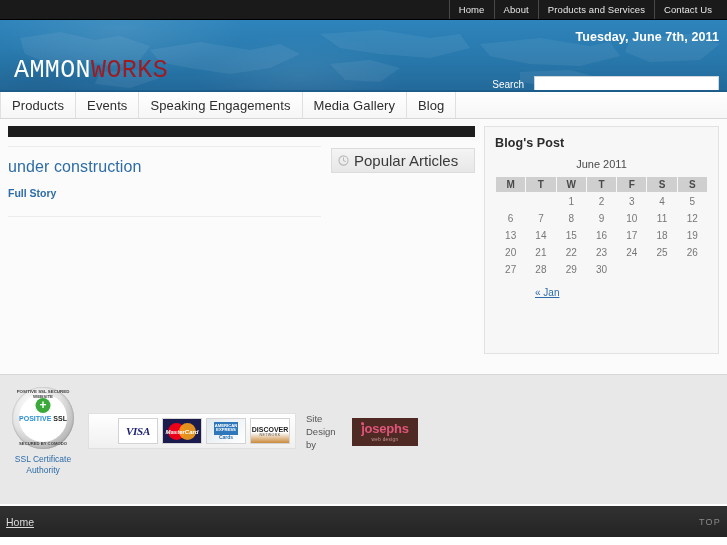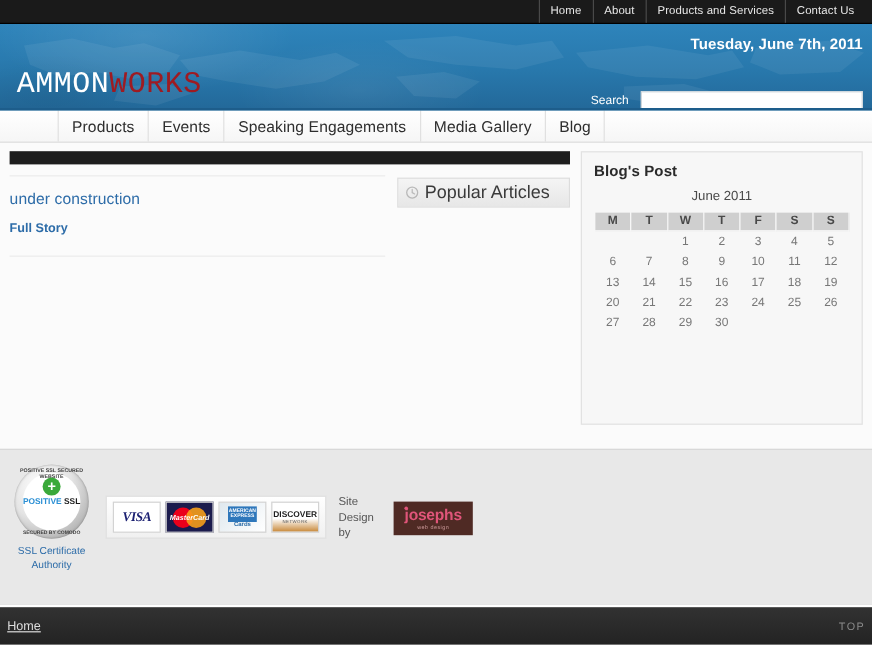--- a/index.html
+++ b/index.html
@@ -90,21 +90,20 @@
   }
 
   
   .mainnav {
     height: 27px;
     background: #fcfcfc;
     background-image: linear-gradient(to bottom, #ffffff 0%, #f6f6f6 100%);
     display: flex;
     align-items: stretch;
     border-bottom: 1px solid #d6d6d6;
-    padding-left: 48px;
   }
   .nav-item {
     display: flex; align-items: center;
     padding: 0 11px;
     font-size: 13px;
     color: #2e2e2e;
     text-decoration: none;
     border-right: 1px solid #e0e0e0;
     white-space: nowrap;
     letter-spacing: .1px;
@@ -130,21 +129,21 @@
   }
 
   .article-area { display: flex; gap: 10px; padding-top: 9px; }
   .article-main { width: 313px; flex: 0 0 313px; }
   .article-side { flex: 1; }
 
   .hr-top { border-top: 1px solid #ececec; margin-bottom: 11px; }
   .hr-bottom { border-top: 1px solid #ececec; margin-top: 15px; }
 
   .article-title {
-    font-size: 13px;
+    font-size: 16px;
     color: #2d6ca8;
     margin: 0 0 7px 0;
     font-weight: normal;
     letter-spacing: .1px;
   }
   .article-link {
     font-size: 10.5px;
     color: #2d6ca8;
     font-weight: bold;
     text-decoration: none;
@@ -288,21 +287,21 @@
   }
   .card {
     width: 40px; height: 26px;
     border: 1px solid #d3d3d3;
     background: #fff;
     display: flex; align-items: center; justify-content: center;
     font-size: 7px; font-weight: bold;
     overflow: hidden;
     position: relative;
   }
-  .card.visa { color: #1a1f71; font-family: "Liberation Serif", serif; font-style: italic; font-size: 11px; letter-spacing: -.3px;}
+  .card.visa { color: #1a1f71; font-family: "Liberation Serif", serif; font-style: italic; font-size: 11px; letter-spacing: -.3px; margin-left: 24px;}
   .card.mc { background: #1b1b4d; }
   .card.mc .c1, .card.mc .c2 { position:absolute; width:17px; height:17px; border-radius:50%; top:4px;}
   .card.mc .c1 { background:#eb001b; left:5px; }
   .card.mc .c2 { background:#f79e1b; left:16px; opacity:.9; }
   .card.mc .lbl { position:absolute; color:#fff; font-size:6px; z-index:2; width:100%; text-align:center; top:10px; font-style: italic;}
   .card.amex { background: linear-gradient(135deg,#dfe8ee 0%, #ffffff 100%); color:#2e6ea8; font-size:5px; line-height:1.1; flex-direction:column;}
   .card.amex .blue { background:#2e77bb; color:#fff; width:24px; text-align:center; padding:2px 0; font-size:4.2px;}
   .card.disc { background: linear-gradient(to bottom,#ffffff 55%, #c98a3c 100%); color:#1d1d1d; font-size:7px; flex-direction: column;}
   .card.disc .sub { font-size:3.6px; letter-spacing:.4px; color:#555; font-weight:normal;}
 
@@ -489,20 +488,23 @@
             <td>28</td>
             <td>29</td>
             <td>30</td>
             <td></td>
             <td></td>
             <td></td>
           </tr>
         </tbody>
       </table>
 
+      <div class="cal-nav">
+        <a href="#">« Jan</a>
+      </div>
     </div>
   </div>
 </div>
 
 <div class="badges">
   <div class="badges-inner">
 
     <div class="ssl-wrap">
       <div class="ssl-seal">
         <div class="inner"></div>

